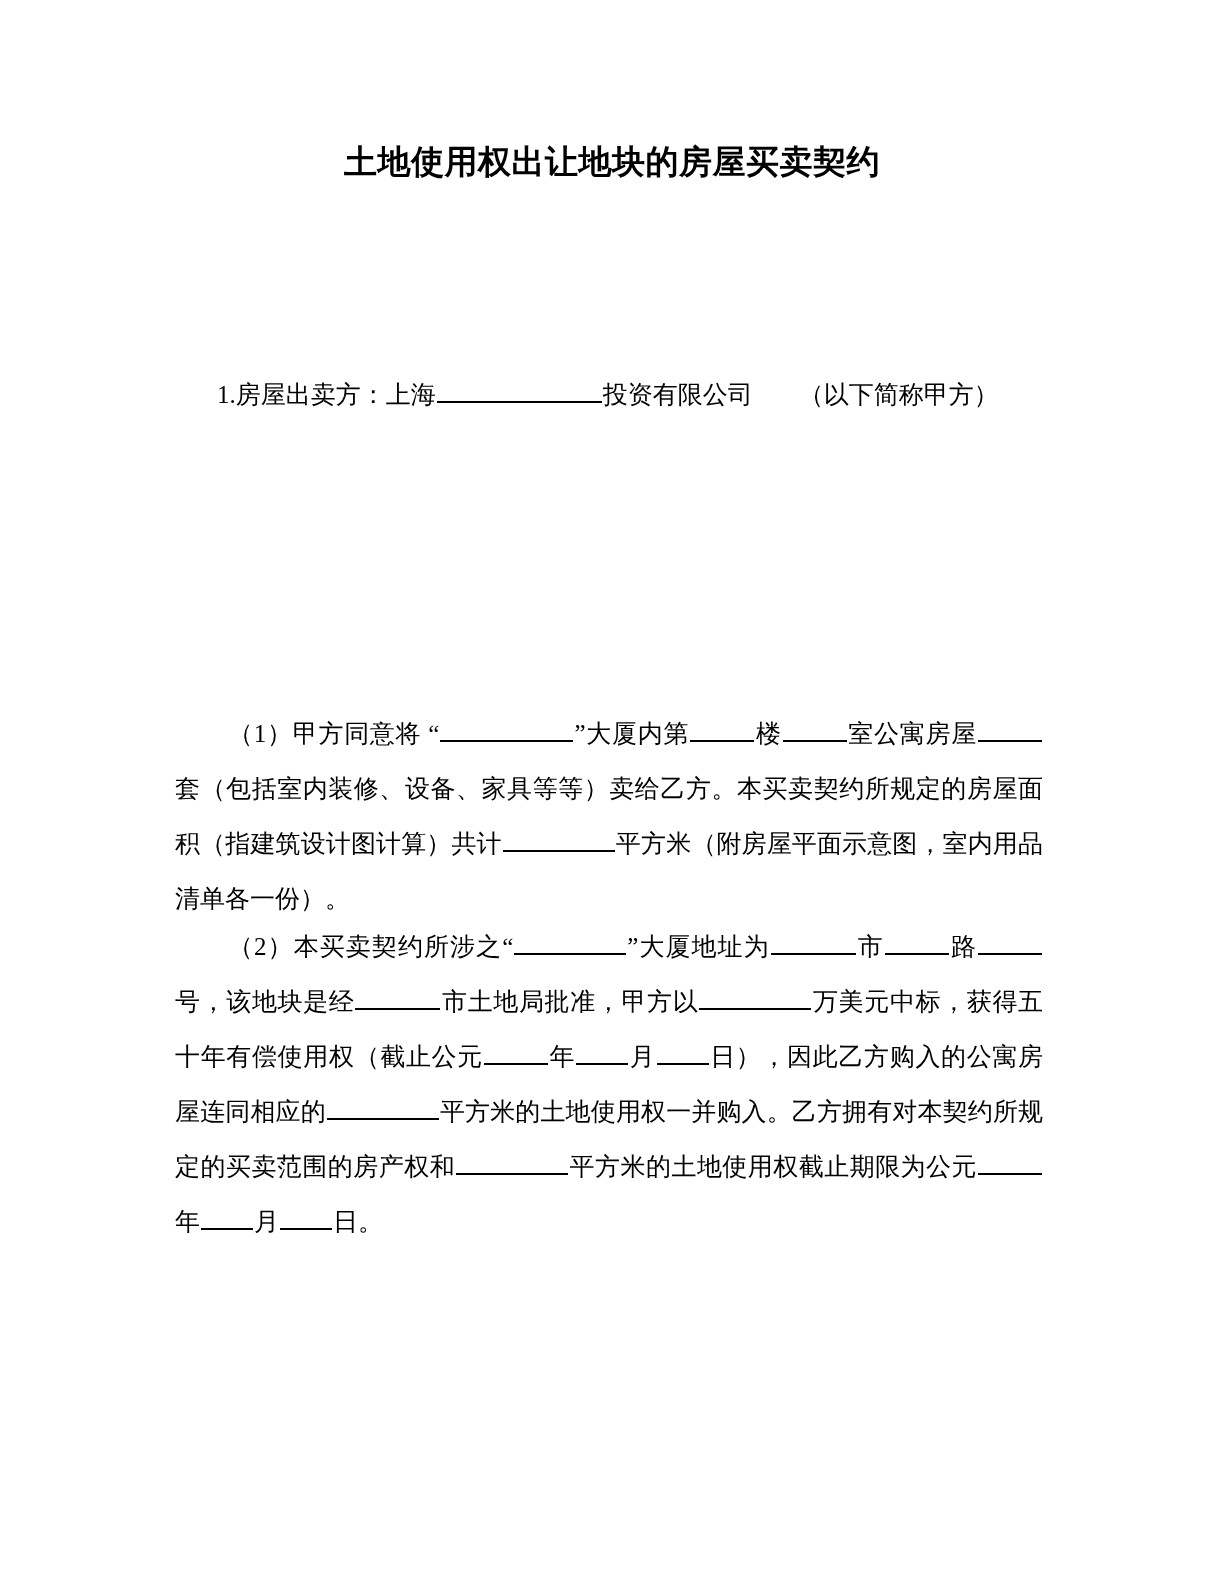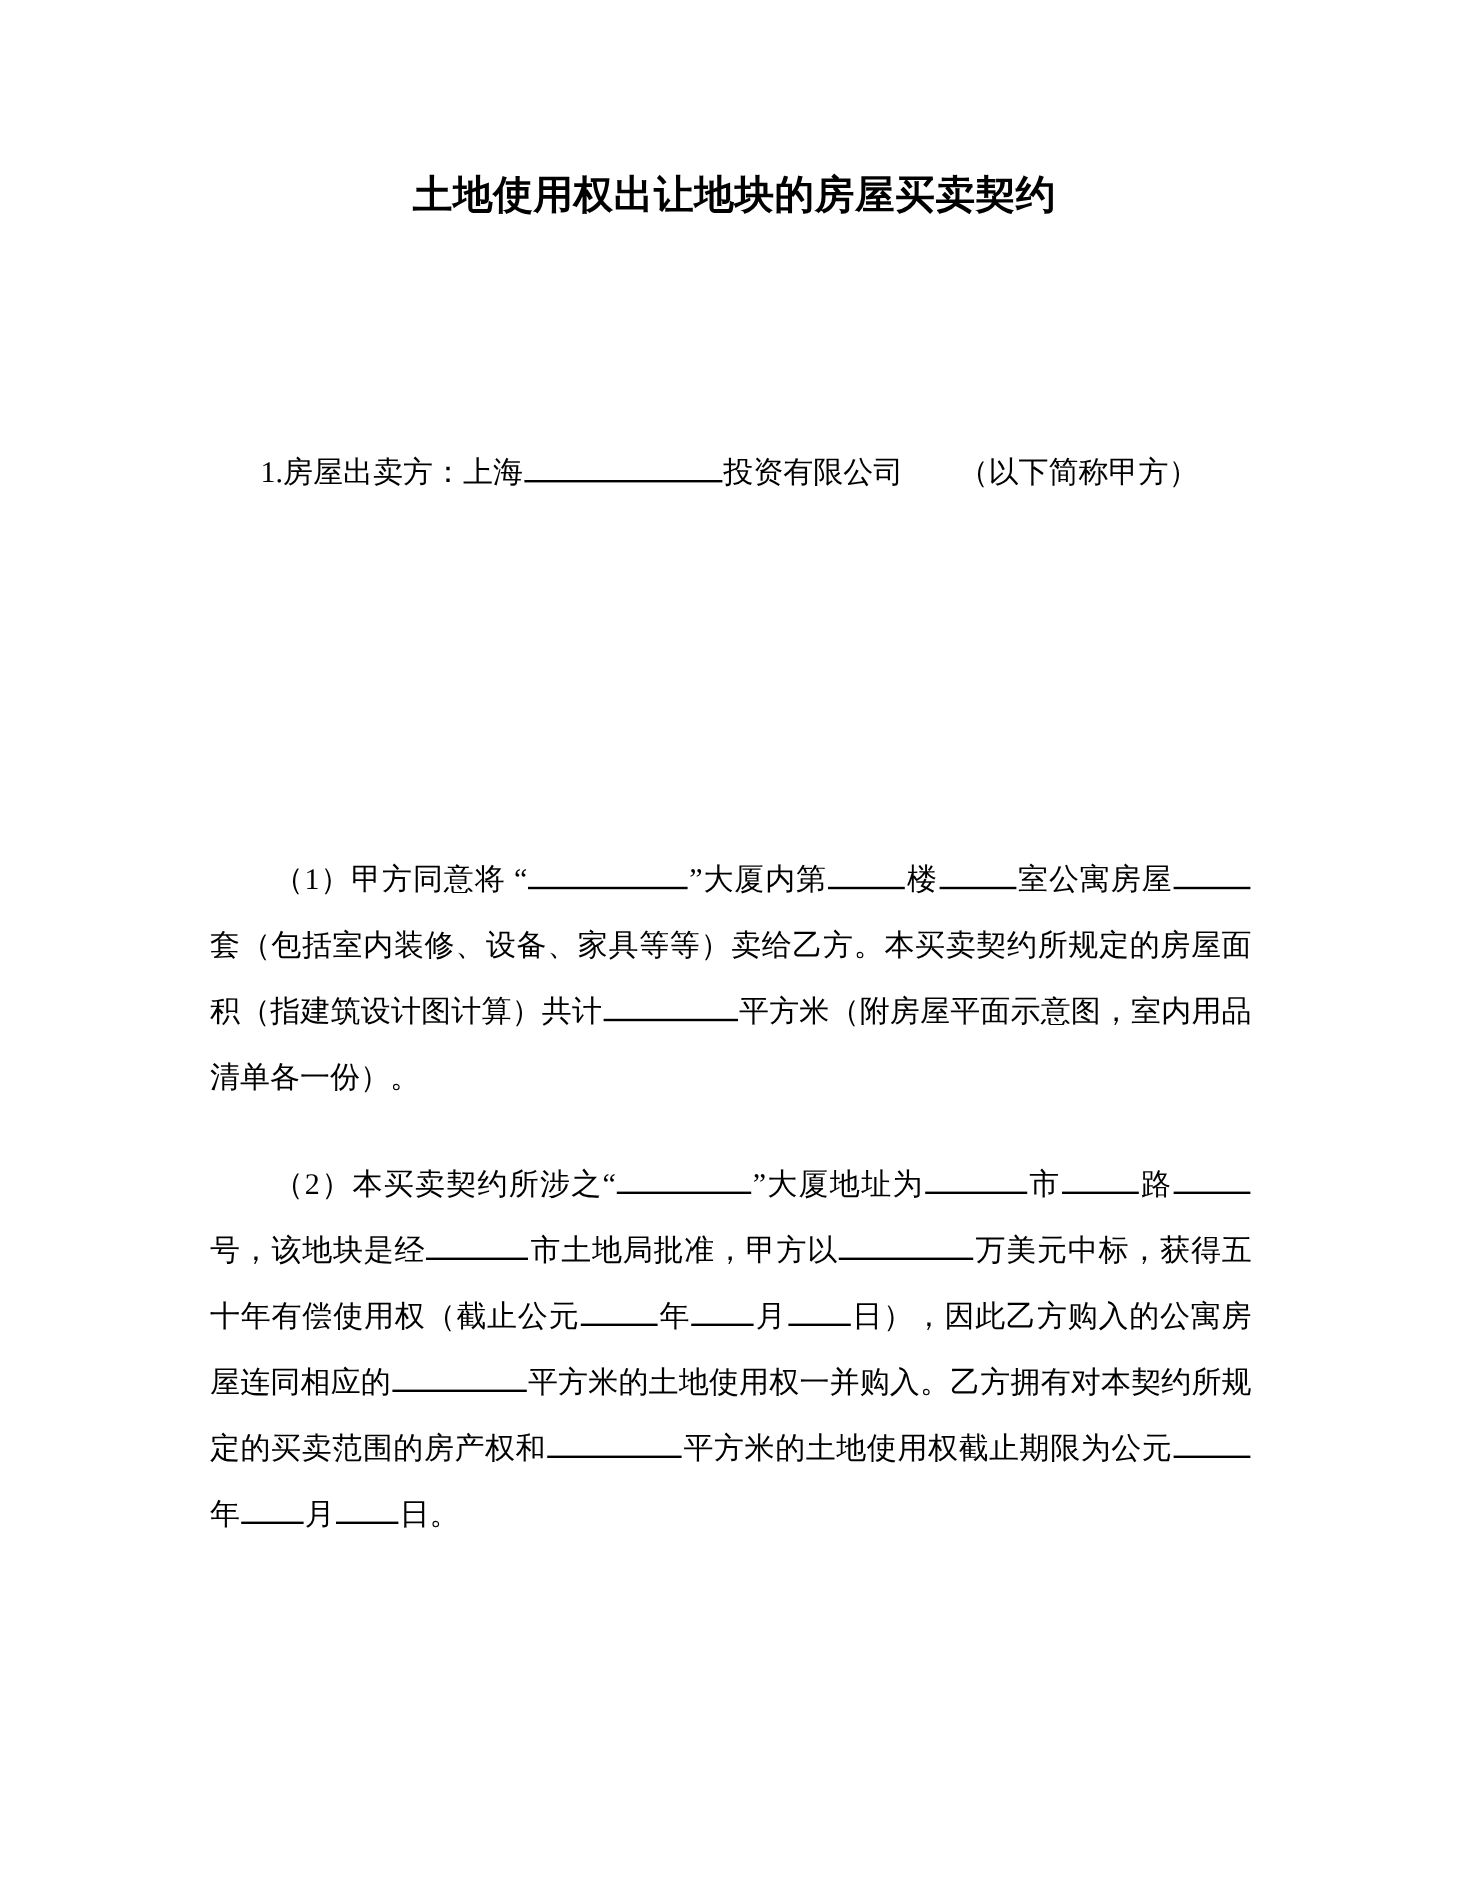--- a/index.html
+++ b/index.html
@@ -86,21 +86,21 @@
   .para {
     font-size: 25px;
     line-height: 55px;
     text-align: justify;
     text-justify: inter-ideograph;
     text-indent: 53px;
     word-break: break-all;
   }
 
   .para-1 { position: absolute; left: 175px; top: 706px;  width: 868px; }
-  .para-2 { position: absolute; left: 175px; top: 960px;  width: 868px; }
+  .para-2 { position: absolute; left: 175px; top: 919px;  width: 868px; }
   .para-3 { position: absolute; left: 175px; top: 1356px; width: 868px; line-height: 40px; white-space: nowrap; }
 
   .quote { letter-spacing: 0; }
 </style>
 </head>
 <body>
 
 <div class="page">
 
   <div class="doc-title">土地使用权出让地块的房屋买卖契约</div>

